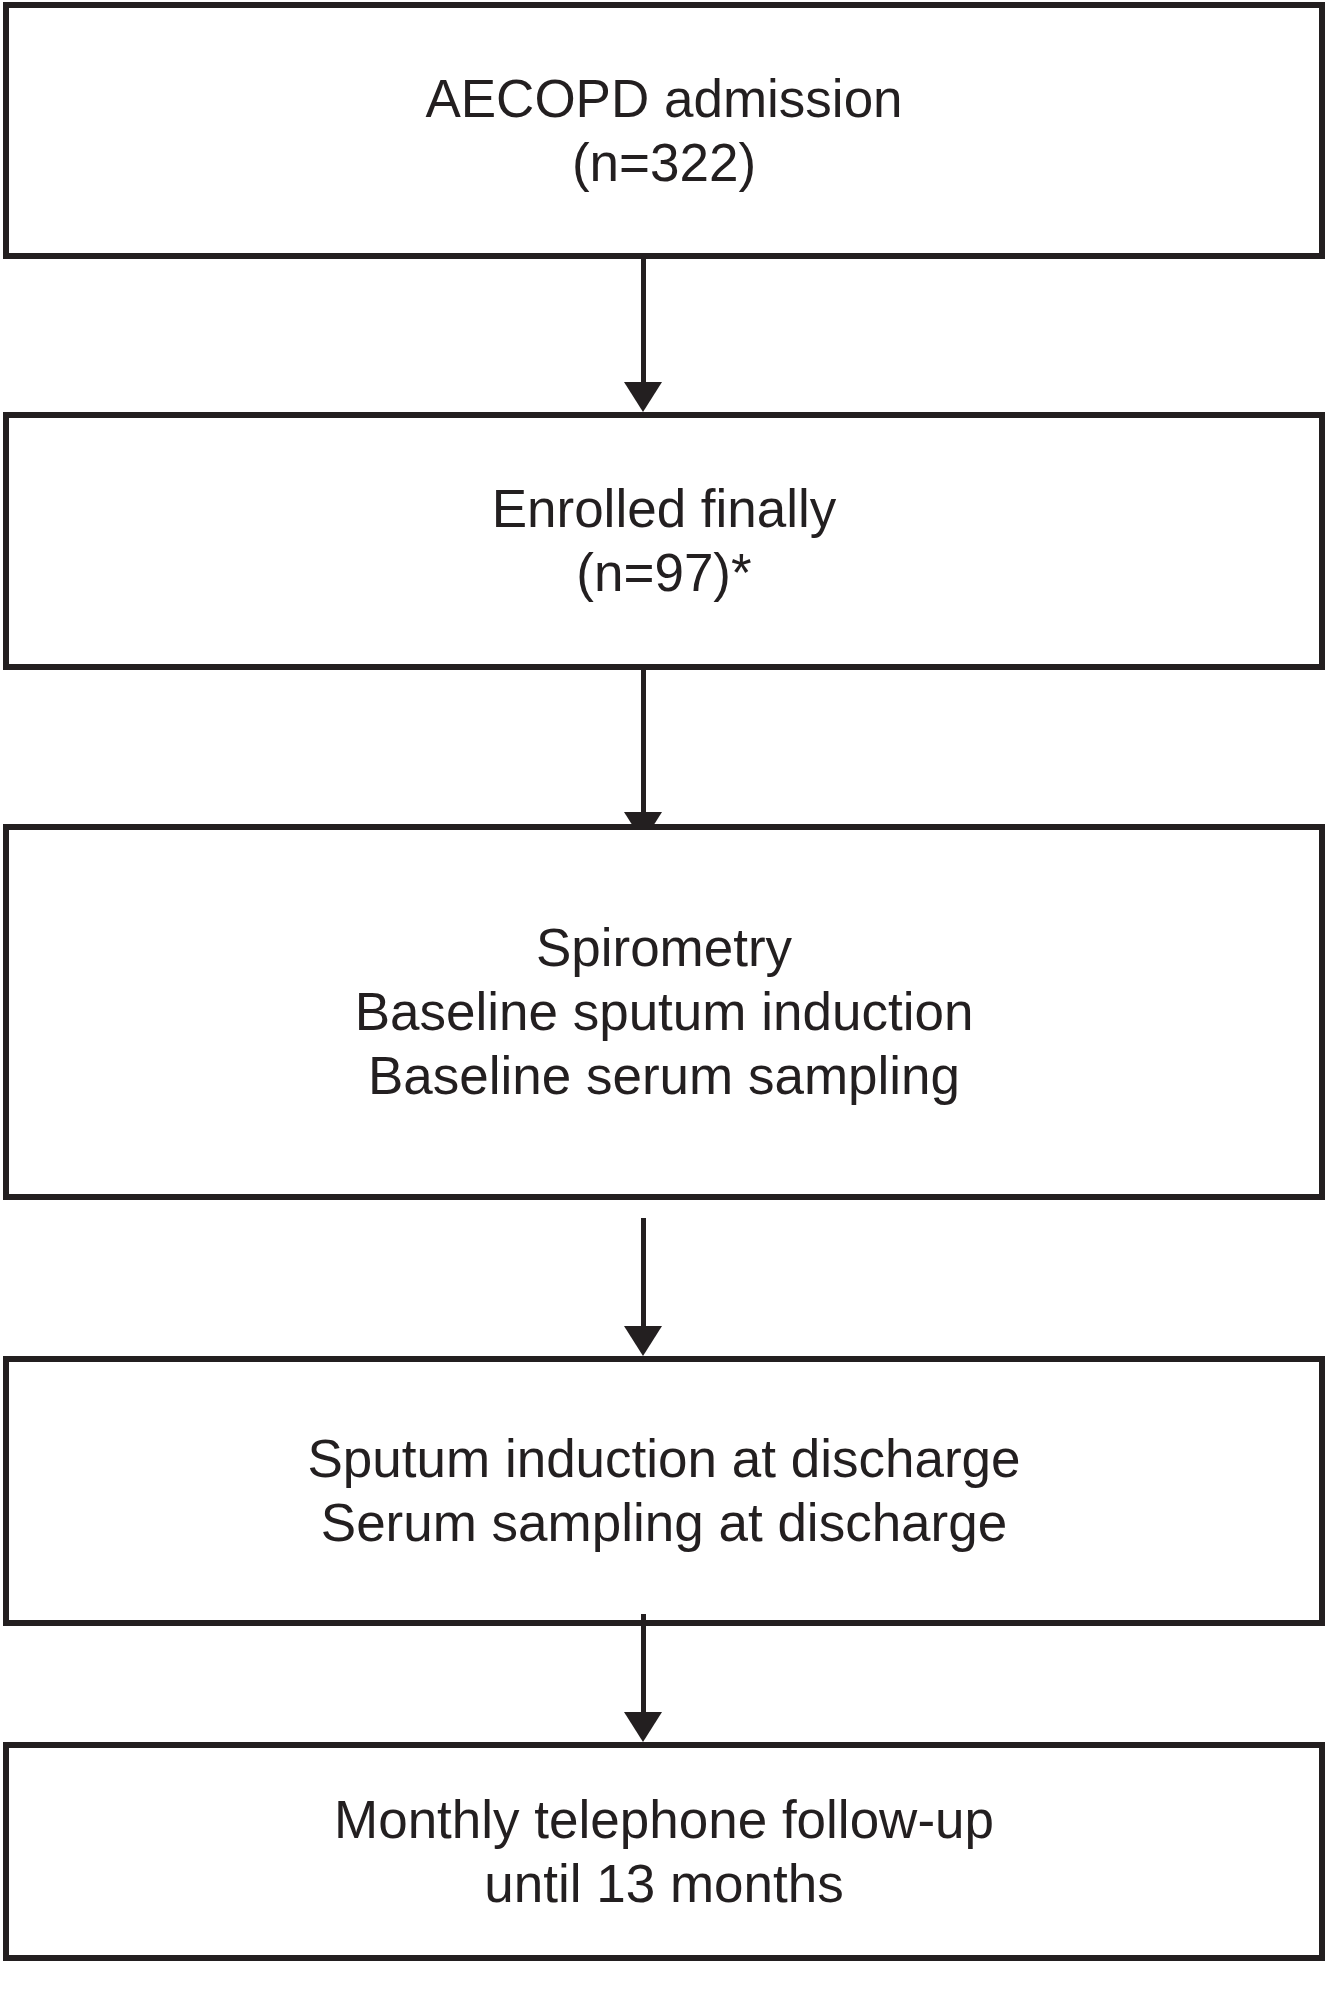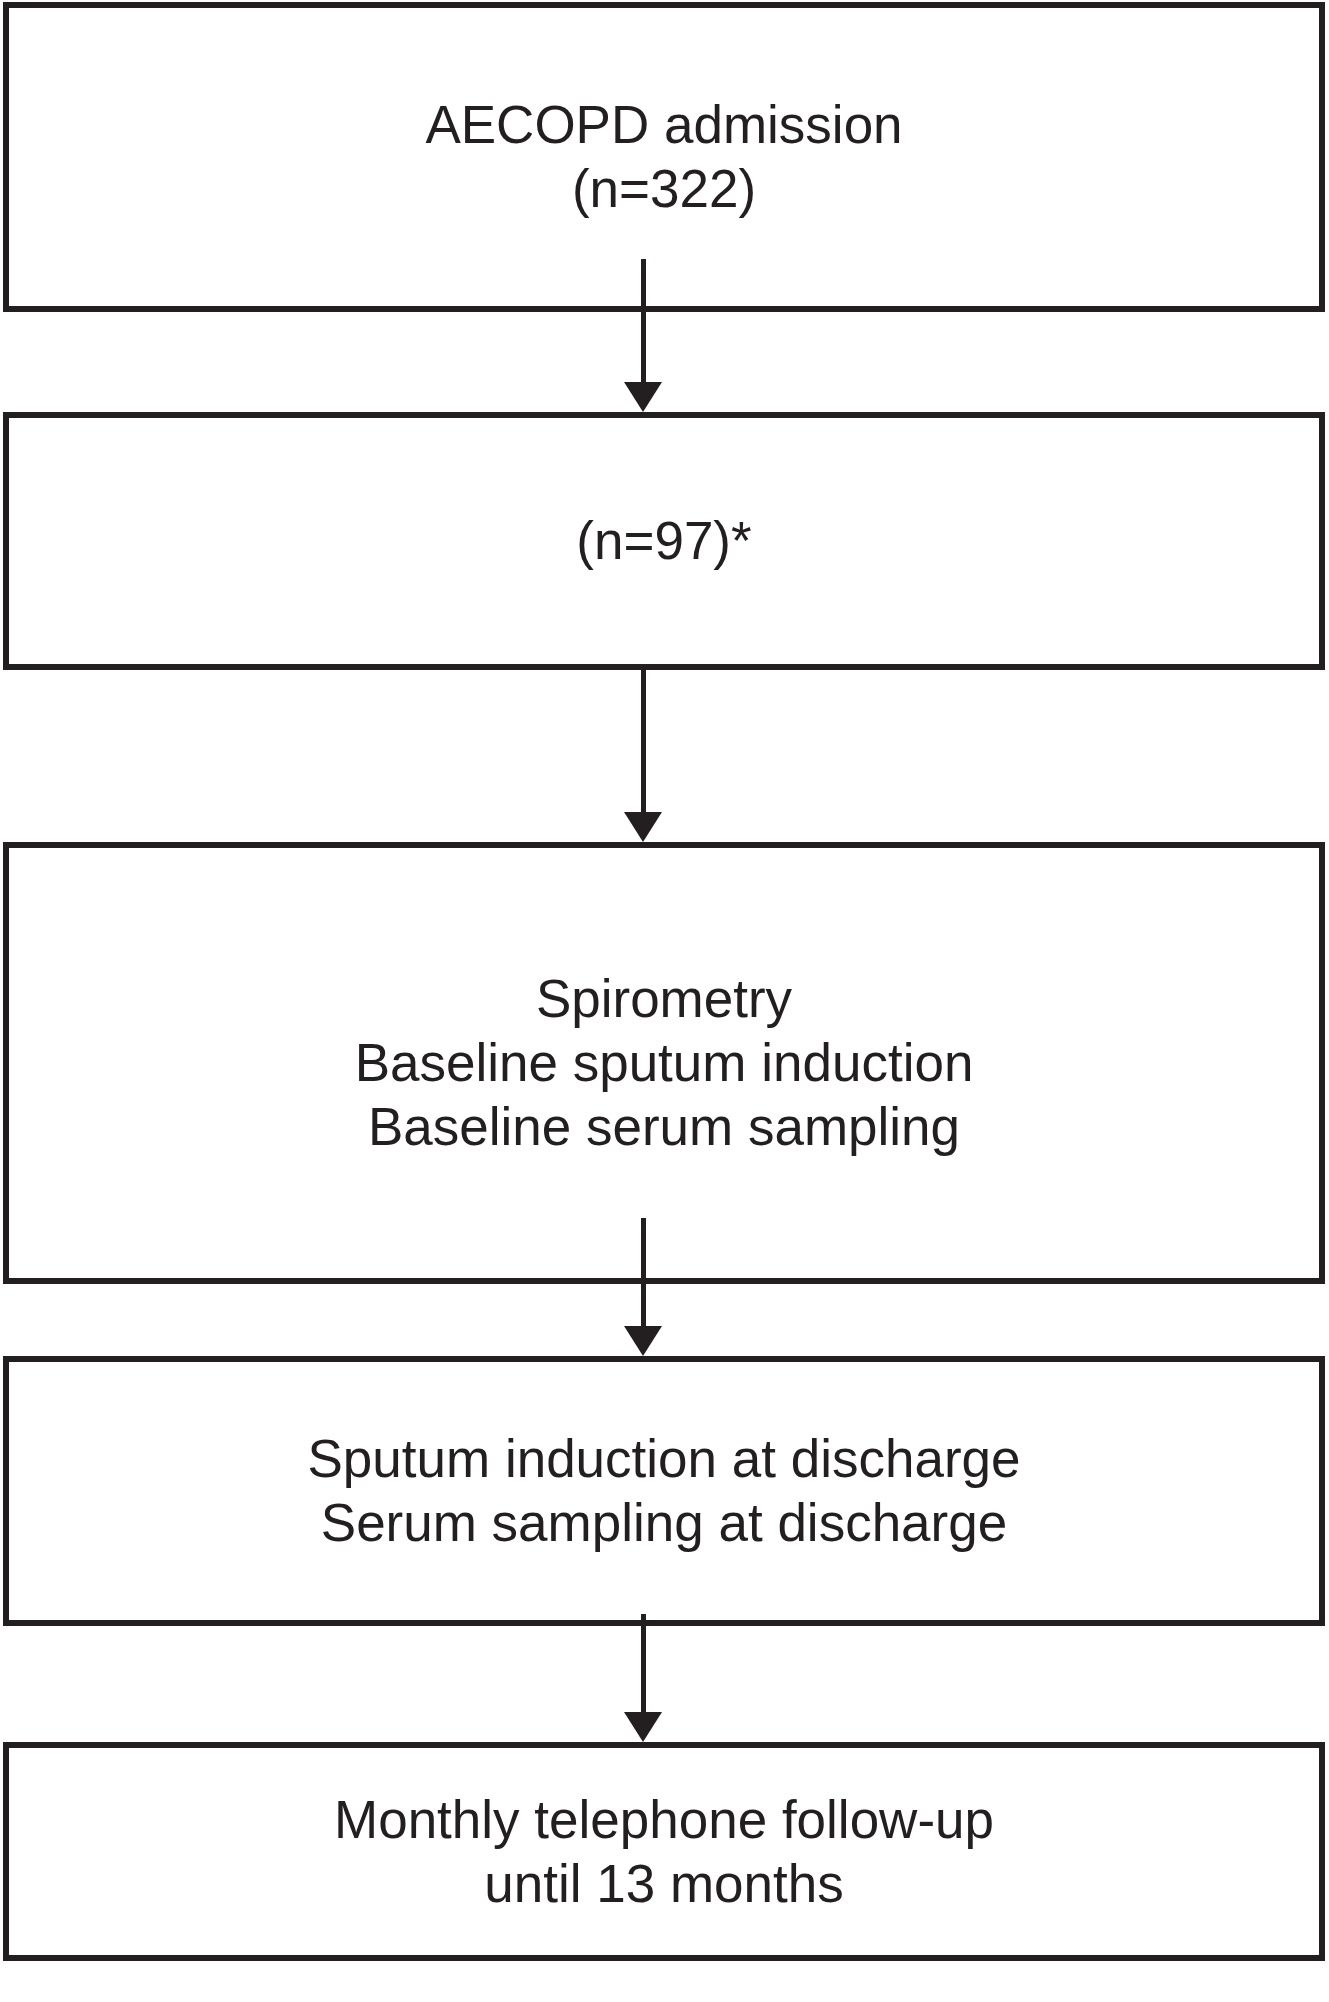--- a/index.html
+++ b/index.html
@@ -28,23 +28,23 @@
     justify-content: center;
     align-items: center;
     text-align: center;
   }
   .node .line {
     font-size: 53px;
     line-height: 64px;
     white-space: nowrap;
     font-weight: 400;
   }
-  #node-admission   { top: 2px;    height: 310px; }
+  #node-admission   { top: 2px;    height: 257px; }
   #node-enrolled    { top: 412px;  height: 258px; }
-  #node-baseline    { top: 842px;  height: 442px; }
+  #node-baseline    { top: 824px;  height: 376px; }
   #node-discharge   { top: 1356px; height: 270px; }
   #node-followup    { top: 1742px; height: 219px; }
 
   .arrow {
     position: absolute;
     left: 623px;
     width: 40px;
     display: flex;
     flex-direction: column;
     align-items: center;
@@ -75,20 +75,21 @@
     <div class="line">AECOPD admission</div>
     <div class="line">(n=322)</div>
   </div>
 
   <div class="arrow" id="arrow-1">
     <div class="shaft"></div>
     <div class="head"></div>
   </div>
 
   <div class="node" id="node-enrolled">
+    <div class="line">Enrolled finally</div>
     <div class="line">(n=97)*</div>
   </div>
 
   <div class="arrow" id="arrow-2">
     <div class="shaft"></div>
     <div class="head"></div>
   </div>
 
   <div class="node" id="node-baseline">
     <div class="line">Spirometry</div>

